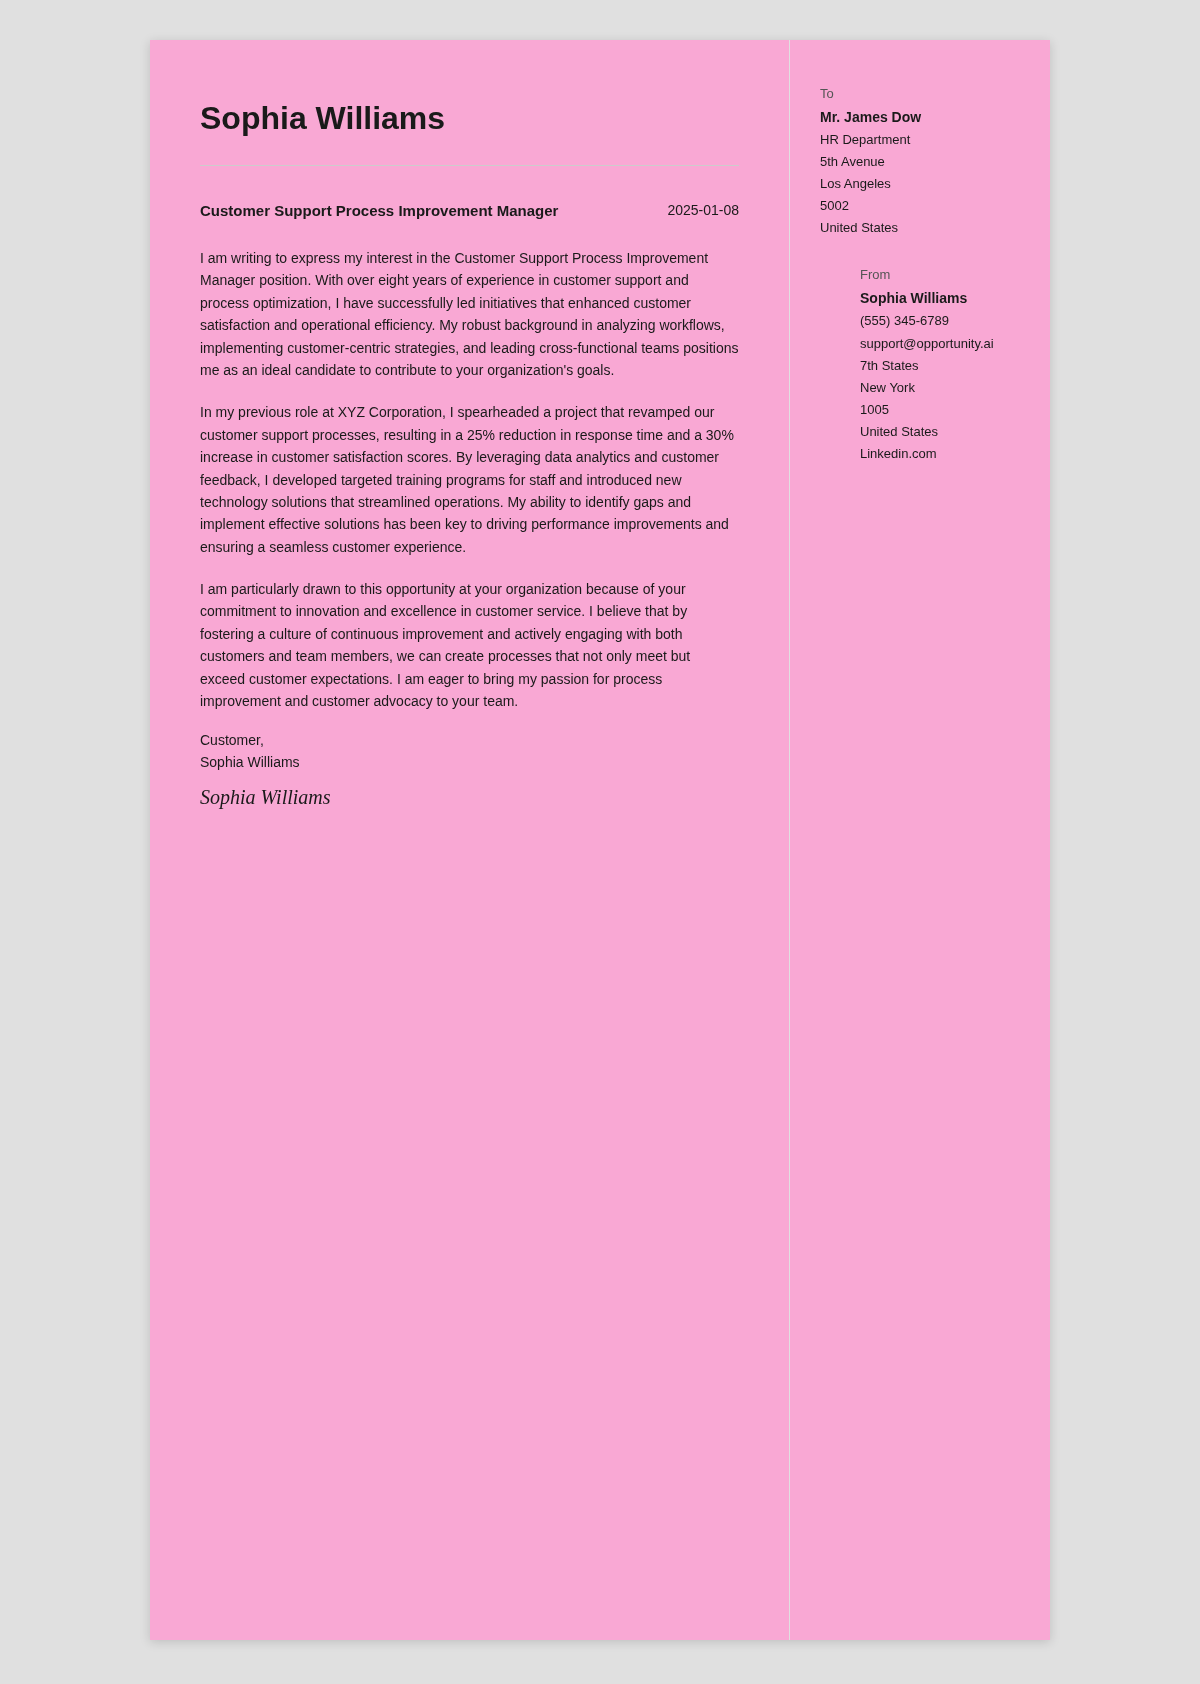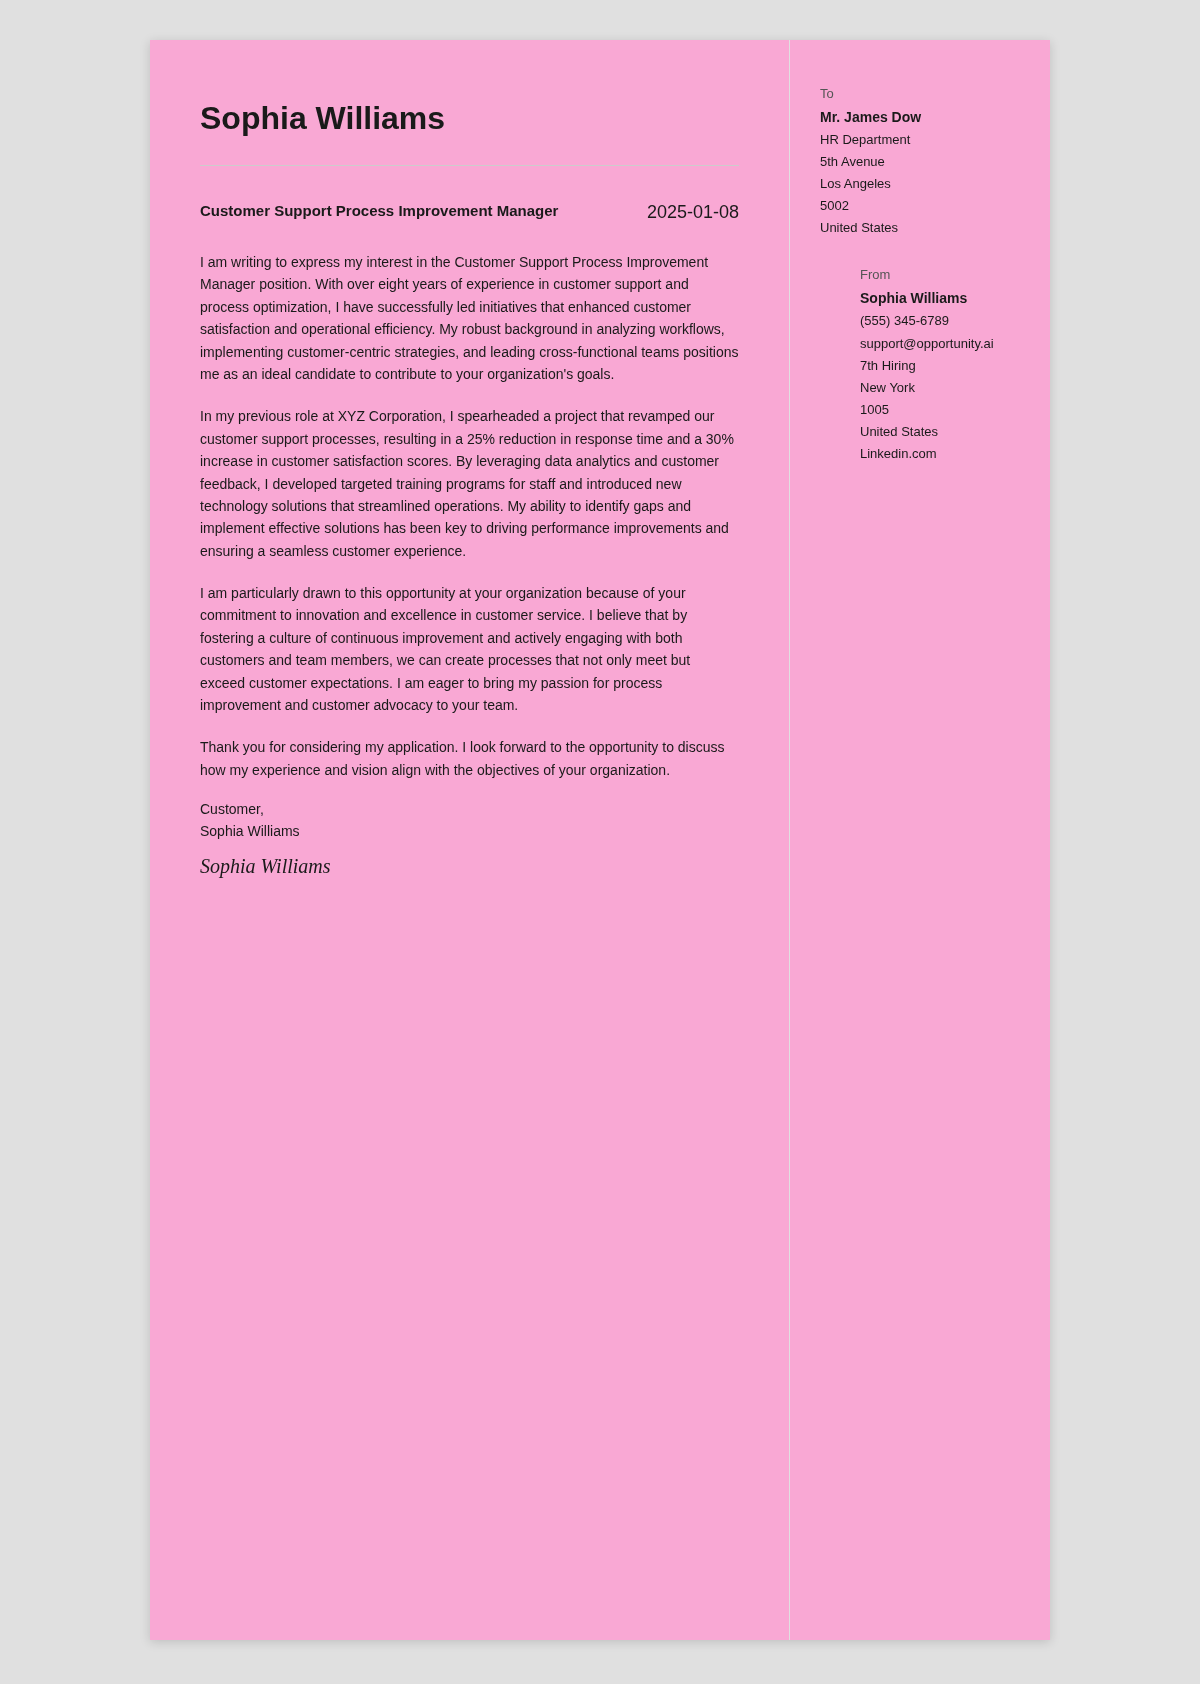--- a/index.html
+++ b/index.html
@@ -58,21 +58,21 @@
       margin-bottom: 28px;
     }
 
     .job-title {
       font-weight: bold;
       font-size: 15px;
       color: #1a1a1a;
     }
 
     .job-date {
-      font-size: 18px;
+      font-size: 14px;
       color: #1a1a1a;
       margin-left: 28px;
     }
 
     .salutation {
       font-size: 14px;
       color: #1a1a1a;
       margin-bottom: 20px;
     }
 
@@ -149,21 +149,20 @@
 
     <div class="job-header">
       <span class="job-title">Customer Support Process Improvement Manager</span>
       <span class="job-date">2025-01-08</span>
     </div>
 
 
     <p class="body-paragraph">I am writing to express my interest in the Customer Support Process Improvement Manager position. With over eight years of experience in customer support and process optimization, I have successfully led initiatives that enhanced customer satisfaction and operational efficiency. My robust background in analyzing workflows, implementing customer-centric strategies, and leading cross-functional teams positions me as an ideal candidate to contribute to your organization's goals.</p>
     <p class="body-paragraph">In my previous role at XYZ Corporation, I spearheaded a project that revamped our customer support processes, resulting in a 25% reduction in response time and a 30% increase in customer satisfaction scores. By leveraging data analytics and customer feedback, I developed targeted training programs for staff and introduced new technology solutions that streamlined operations. My ability to identify gaps and implement effective solutions has been key to driving performance improvements and ensuring a seamless customer experience.</p>
     <p class="body-paragraph">I am particularly drawn to this opportunity at your organization because of your commitment to innovation and excellence in customer service. I believe that by fostering a culture of continuous improvement and actively engaging with both customers and team members, we can create processes that not only meet but exceed customer expectations. I am eager to bring my passion for process improvement and customer advocacy to your team.</p>
-    <p class="body-paragraph">Thank you for considering my application. I look forward to the opportunity to discuss how my experience and vision align with the objectives of your organization.</p>
 
     <p class="closing">Customer,</p>
     <p class="closing-name">Sophia Williams</p>
 
     <div class="signature">Sophia Williams</div>
 
   </div>
 
   <div class="right-column">
 
@@ -175,21 +174,21 @@
       <div class="contact-line">Los Angeles</div>
       <div class="contact-line">5002</div>
       <div class="contact-line">United States</div>
     </div>
 
     <div class="from-section">
       <div class="section-label">From</div>
       <div class="sender-bold-name">Sophia Williams</div>
       <div class="contact-line">(555) 345-6789</div>
       <div class="contact-line">support@opportunity.ai</div>
-      <div class="contact-line">7th Hiring</div>
+      <div class="contact-line">7th States</div>
       <div class="contact-line">New York</div>
       <div class="contact-line">1005</div>
       <div class="contact-line">United States</div>
       <div class="contact-line">Linkedin.com</div>
     </div>
 
   </div>
 
 </div>
 

